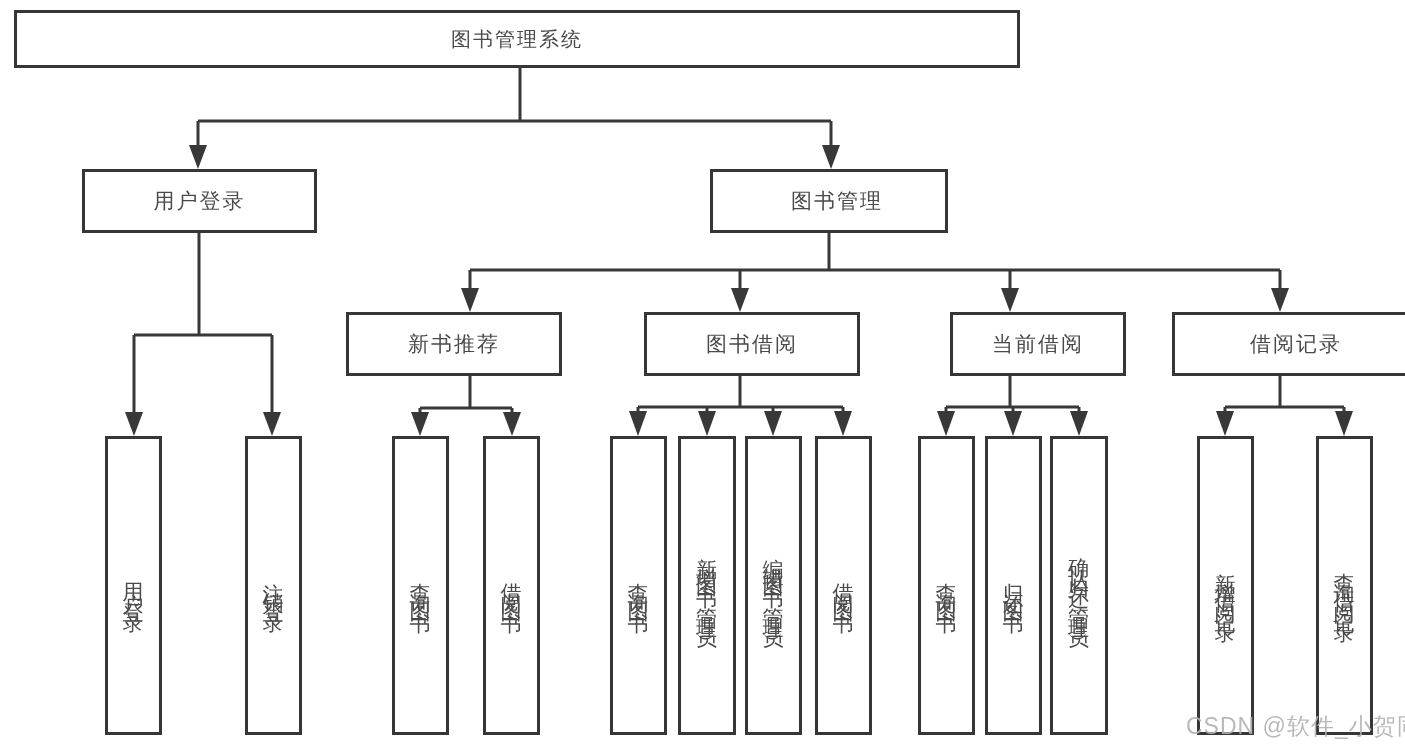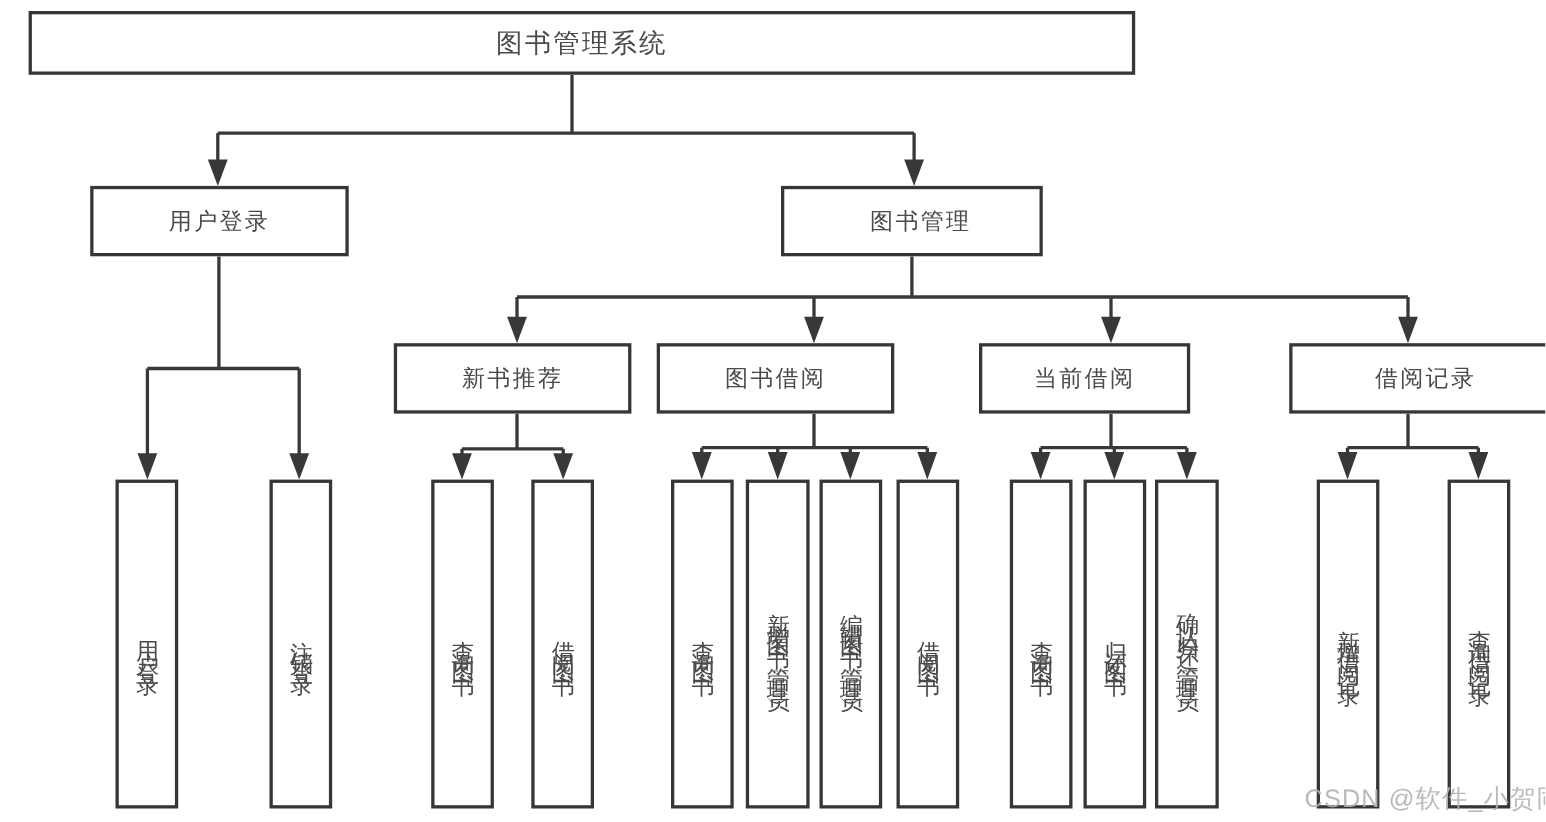--- a/index.html
+++ b/index.html
@@ -32,21 +32,21 @@
     background: #ffffff;
     border: 3px solid #363636;
     display: flex;
     align-items: center;
     justify-content: center;
     font-size: 21px;
     letter-spacing: 2px;
     color: #4a4a4a;
     z-index: 2;
   }
-  .hbox.root-box { font-size: 24px; margin-left: 12px; }
+  .hbox.root-box { font-size: 20px; }
   .vbox {
     position: absolute;
     background: #ffffff;
     border: 3px solid #363636;
     display: flex;
     align-items: center;
     justify-content: center;
     z-index: 2;
   }
   .vbox span {
@@ -135,23 +135,23 @@
     <polygon points="1216,411 1234,411 1225,436"></polygon>
     <path d="M1344 407 V413"></path>
     <polygon points="1335,411 1353,411 1344,436"></polygon>
   </svg>
 
   <div class="hbox root-box" style="left:14px; top:10px; width:1006px; height:58px;">图书管理系统</div>
 
   <div class="hbox" style="left:82px; top:169px; width:235px; height:64px;">用户登录</div>
   <div class="hbox" style="left:710px; top:169px; width:238px; height:64px;padding-left:16px;">图书管理</div>
 
-  <div class="hbox" style="left:358px; top:312px; width:216px; height:64px;">新书推荐</div>
-  <div class="hbox" style="left:597px; top:312px; width:216px; height:64px;font-family:Liberation Mono, monospace;">图书借阅</div>
-  <div class="hbox" style="left:890px; top:312px; width:192px; height:64px;">当前借阅</div>
+  <div class="hbox" style="left:346px; top:312px; width:216px; height:64px;">新书推荐</div>
+  <div class="hbox" style="left:644px; top:312px; width:216px; height:64px;font-family:Liberation Mono, monospace;">图书借阅</div>
+  <div class="hbox" style="left:950px; top:312px; width:176px; height:64px;">当前借阅</div>
   <div class="hbox" style="left:1172px; top:312px; width:248px; height:64px;">借阅记录</div>
 
   <div class="vbox" style="left:105px; top:436px; width:57px; height:299px;">
     <span>用户登录</span>
   </div>
   <div class="vbox" style="left:245px; top:436px; width:57px; height:299px;">
     <span>注销登录</span>
   </div>
 
   <div class="vbox" style="left:392px; top:436px; width:57px; height:299px;">

